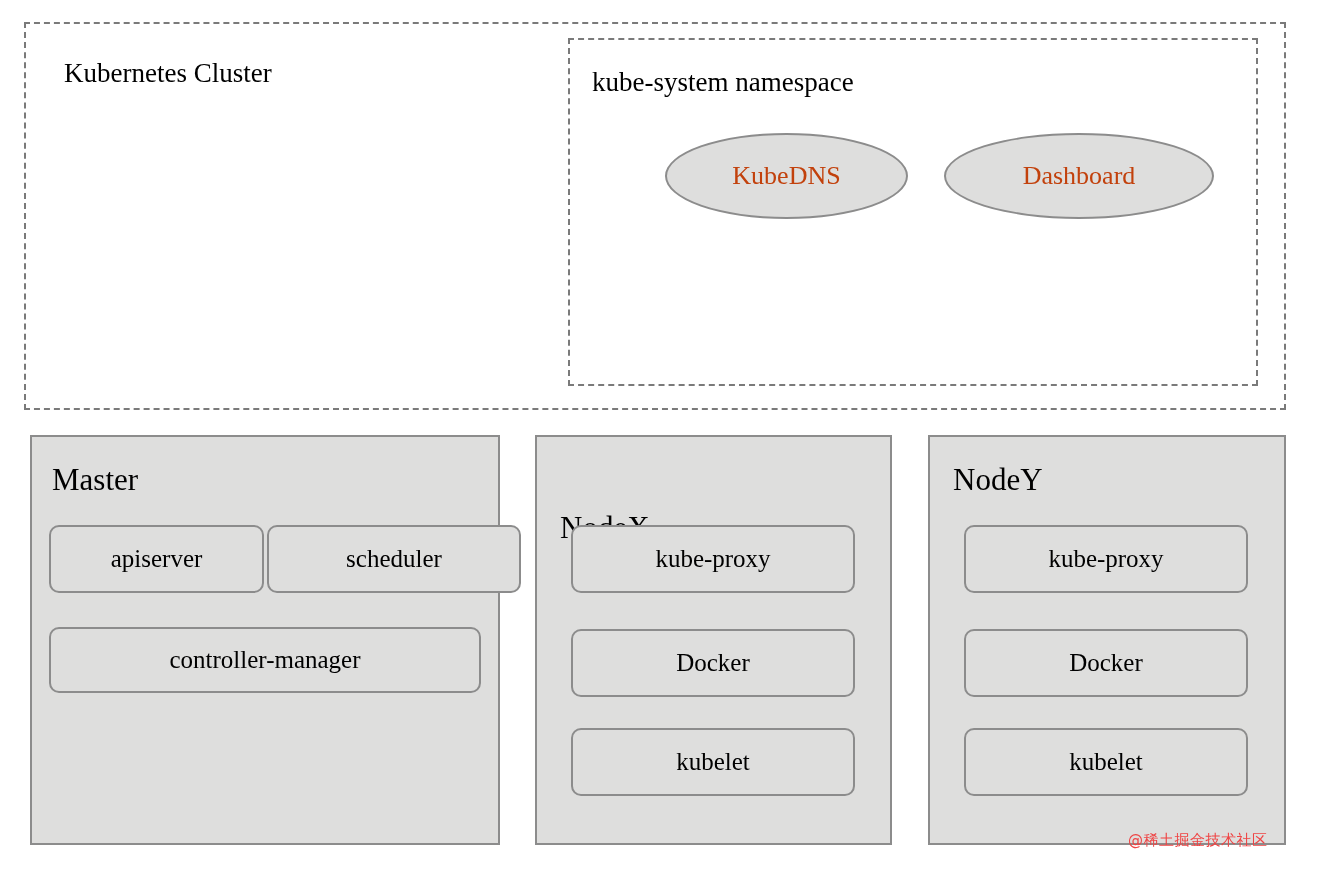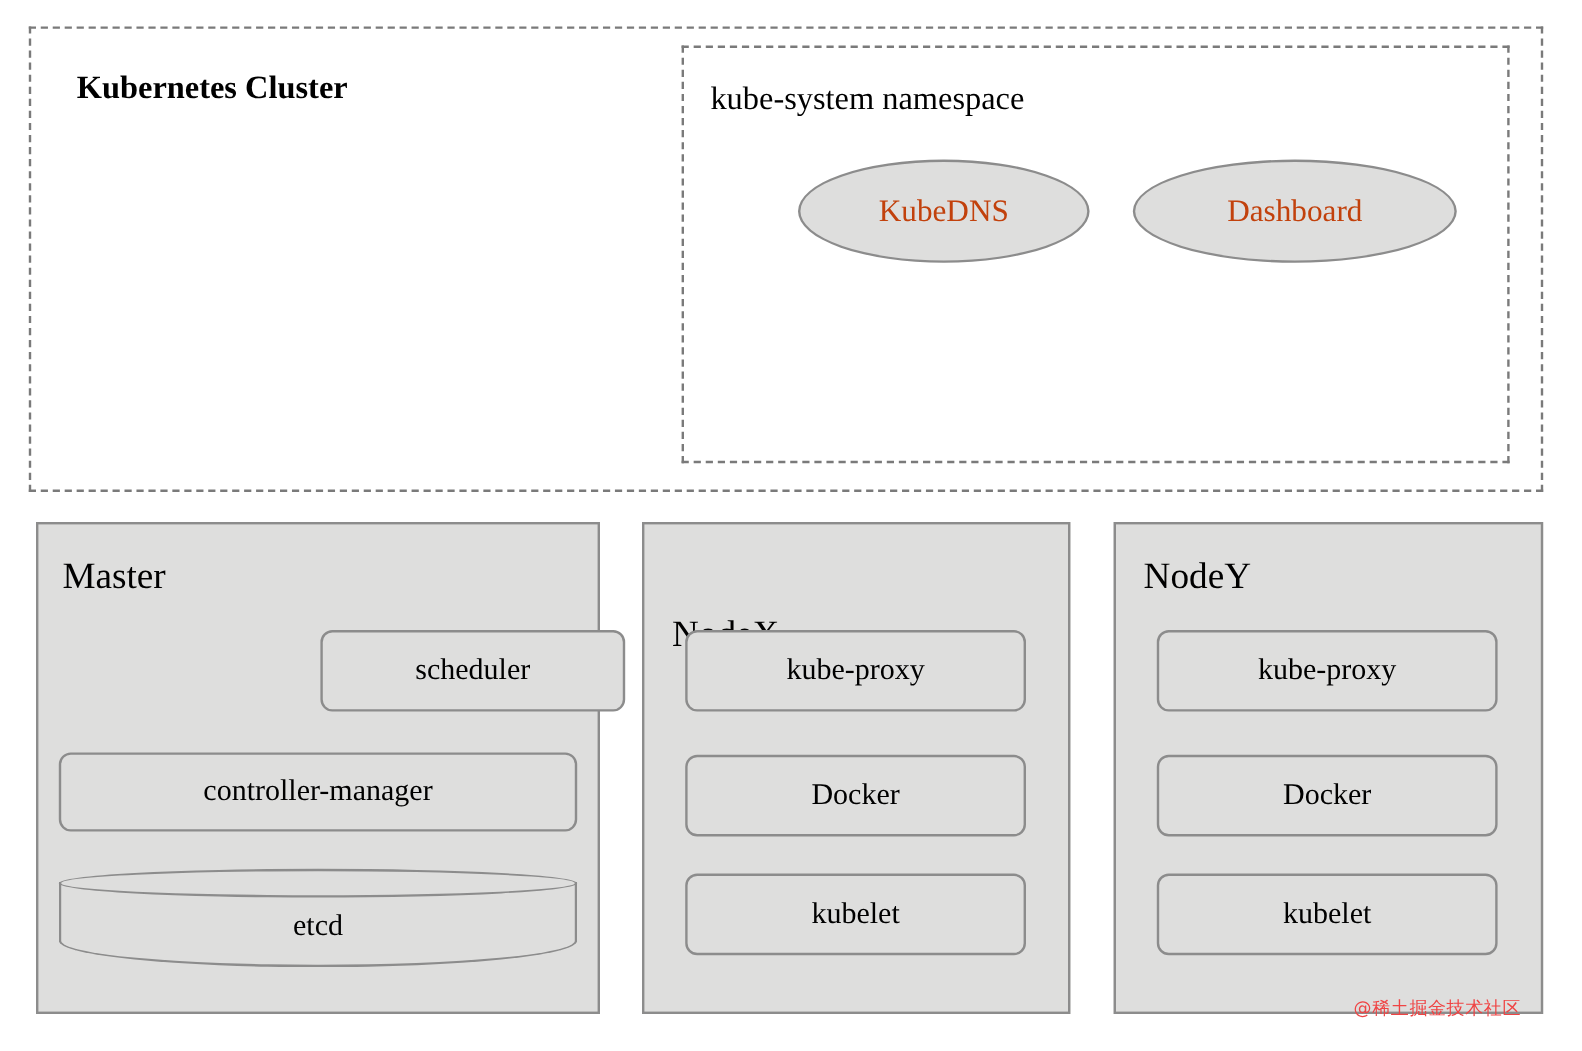--- a/index.html
+++ b/index.html
@@ -134,50 +134,48 @@
     white-space: nowrap;
     letter-spacing: 0.5px;
   }
 </style>
 </head>
 <body>
 
 <div id="canvas">
 
   <div class="dashed-box" style="left:24px; top:22px; width:1262px; height:388px;"></div>
-  <div class="box-title" style="left:64px; top:60px;font-weight:bold;">Kubernetes Cluster</div>
+  <div class="box-title" style="left:64px; top:60px;">Kubernetes Cluster</div>
 
   <div class="dashed-box" style="left:568px; top:38px; width:690px; height:348px;"></div>
   <div class="box-title" style="left:592px; top:69px;">kube-system namespace</div>
 
   <div class="pod-ellipse" style="left:665px; top:133px; width:243px; height:86px;">
     <span>KubeDNS</span>
   </div>
 
   <div class="pod-ellipse" style="left:944px; top:133px; width:270px; height:86px;">
     <span>Dashboard</span>
   </div>
 
 
 
   <div class="node-panel" style="left:30px; top:435px; width:470px; height:410px;"></div>
   <div class="node-title" style="left:52px; top:464px;">Master</div>
 
+  <div class="chip" style="left:49px; top:525px; width:215px; height:68px;">
+    <span>apiserver</span>
+  </div>
   <div class="chip" style="left:267px; top:525px; width:254px; height:68px;">
     <span>scheduler</span>
   </div>
   <div class="chip" style="left:49px; top:627px; width:432px; height:66px;">
     <span>controller-manager</span>
   </div>
 
-  <div class="cylinder" style="left:49px; top:724px; width:432px; height:82px;">
-    <div class="cyl-body"></div>
-    <div class="cyl-top"></div>
-    <div class="cyl-label">etcd</div>
-  </div>
 
   <div class="node-panel" style="left:535px; top:435px; width:357px; height:410px;"></div>
   <div class="node-title" style="left:560px; top:464px;margin-top:48px;">NodeX</div>
 
   <div class="chip" style="left:571px; top:525px; width:284px; height:68px;">
     <span>kube-proxy</span>
   </div>
   <div class="chip" style="left:571px; top:629px; width:284px; height:68px;">
     <span>Docker</span>
   </div>

